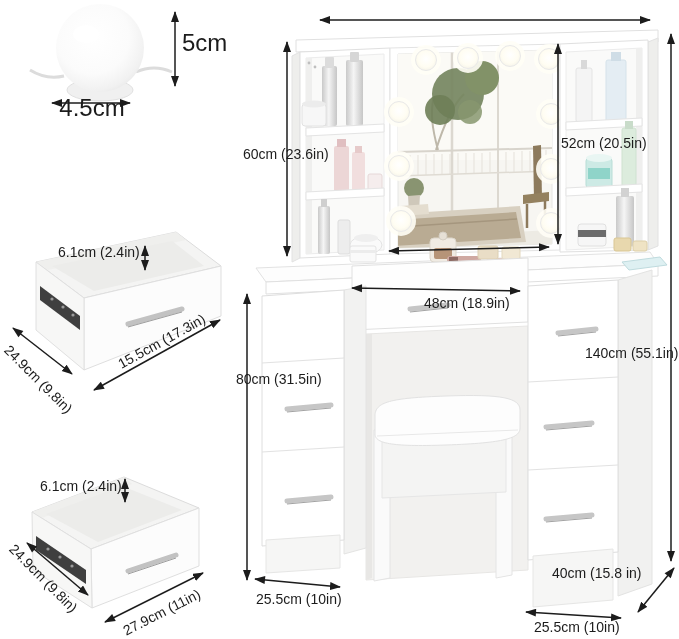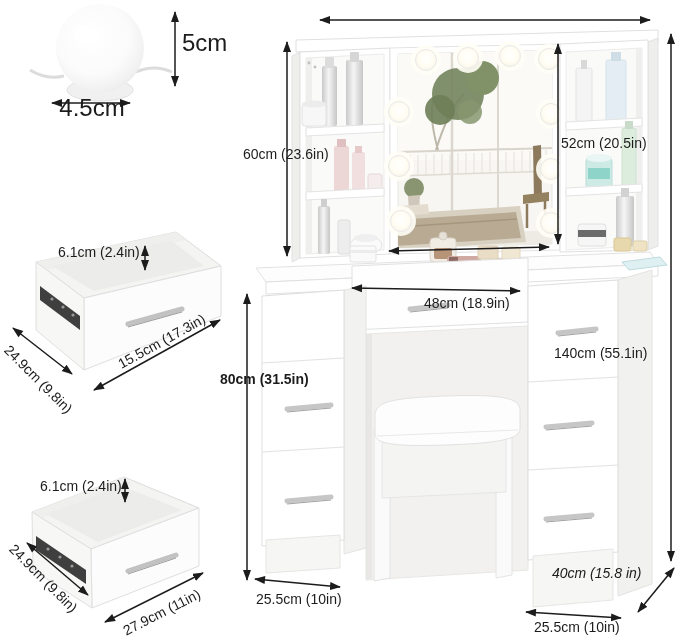--- a/index.html
+++ b/index.html
@@ -12,24 +12,24 @@
   .lbl.big{font-size:24px;}
   .lbl.center{text-align:center;}
   .dim line{stroke:#1c1c1c;stroke-width:1.5;}
   
   .p-bulb-h{left:182px;top:30px;}
   .p-bulb-w{left:52px;top:95px;width:80px;}
   .p-width{left:385px;top:4px;width:200px;}
   .p-60{left:243px;top:147px;}
   .p-52{left:561px;top:136px;text-align:right;}
   .p-48{left:424px;top:296px;}
-  .p-80{left:220px;top:372px;font-weight:bold;}
-  .p-140{left:554px;top:346px;}
+  .p-80{left:236px;top:372px;}
+  .p-140{left:585px;top:346px;}
   .p-255l{left:256px;top:592px;}
-  .p-40{left:552px;top:566px;font-style:italic;}
+  .p-40{left:552px;top:566px;}
   .p-255r{left:534px;top:620px;}
   .p-d1h{left:58px;top:245px;}
   .p-d1d{left:-17px;top:372px;width:110px;transform:rotate(45deg);}
   .p-d1w{left:102px;top:334px;width:120px;transform:rotate(-29deg);}
   .p-d2h{left:40px;top:479px;}
   .p-d2d{left:-12px;top:571px;width:110px;transform:rotate(45deg);}
   .p-d2w{left:104px;top:605px;width:116px;transform:rotate(-27deg);}
 </style>
 </head>
 <body>

